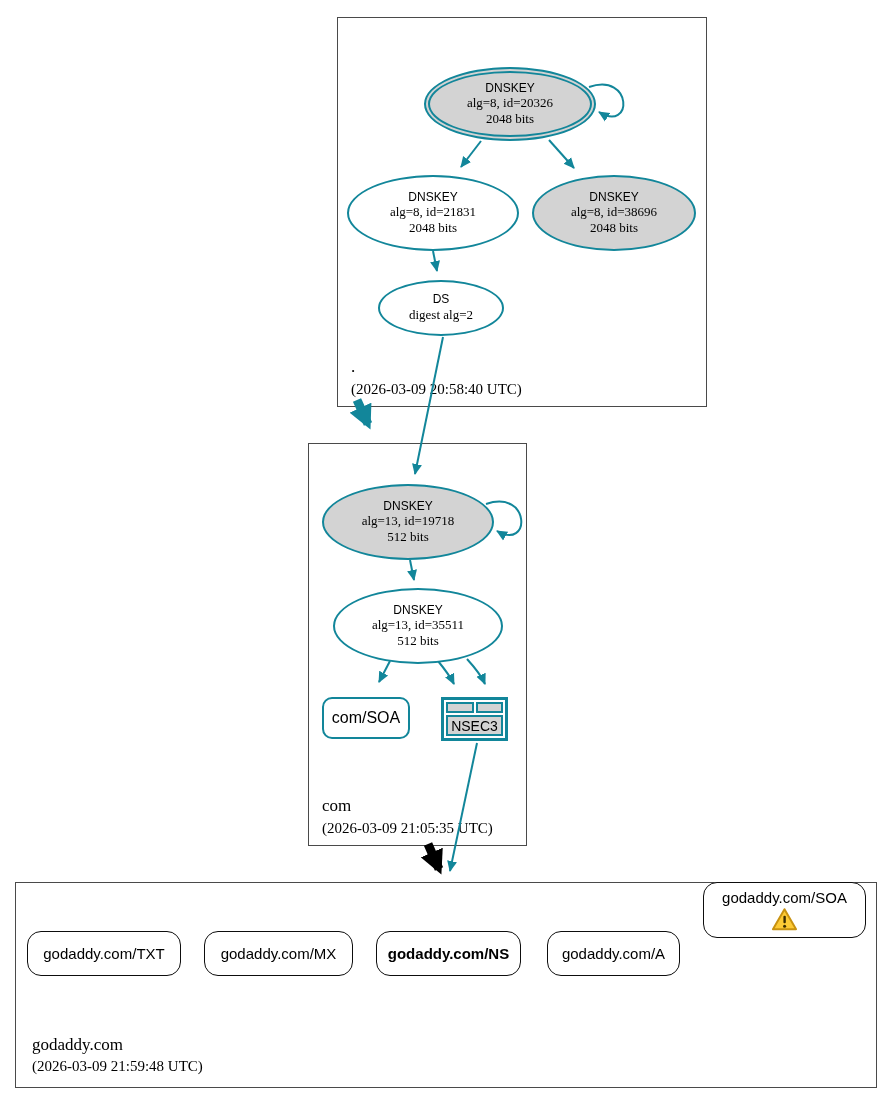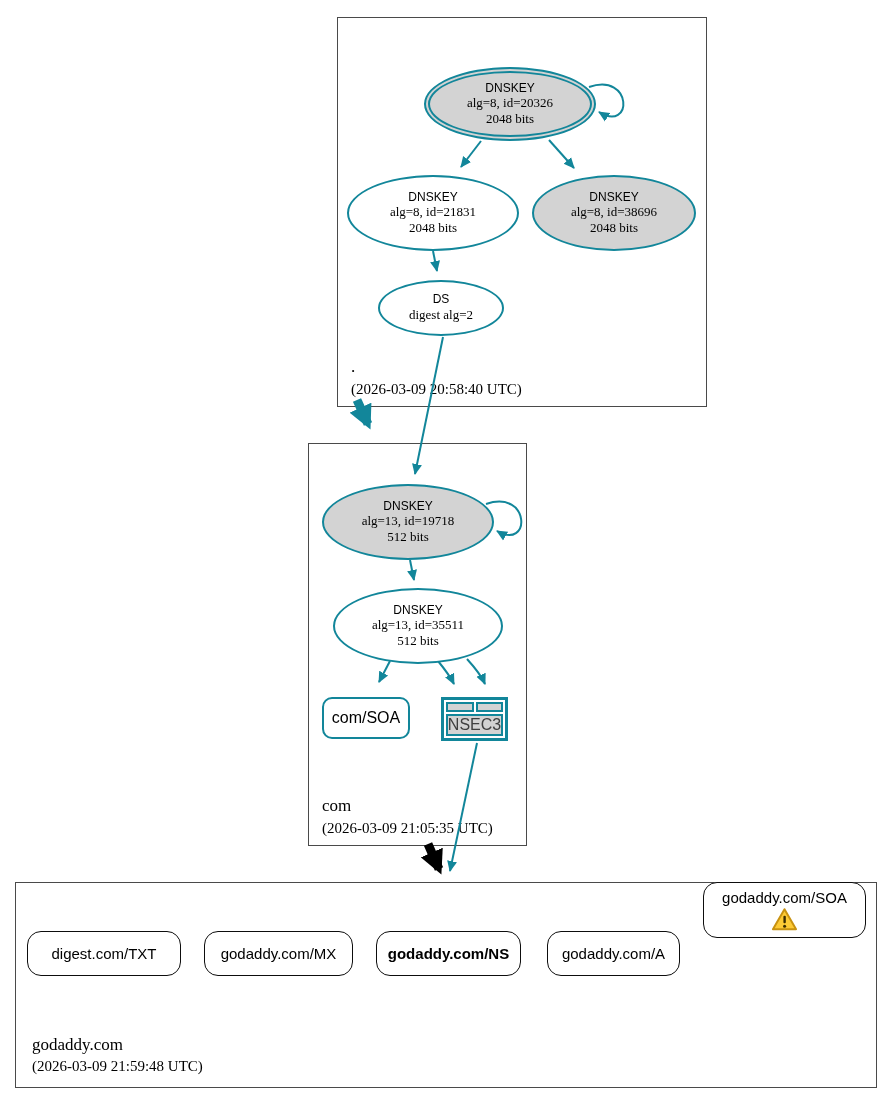--- a/index.html
+++ b/index.html
@@ -22,21 +22,21 @@
   .n-title{font-size:12px;line-height:1.15;color:#000;}
   .n-detail{font-family:"Liberation Serif",serif;font-size:13px;line-height:1.2;color:#000;}
   .roundrect{position:absolute;border:2px solid #12869a;border-radius:10px;background:#fff;
              display:flex;align-items:center;justify-content:center;font-size:16px;color:#000;
              box-sizing:border-box;z-index:3;}
   .nsec3{position:absolute;border:3px solid #12869a;background:#fff;box-sizing:border-box;
          display:flex;flex-direction:column;z-index:3;padding:2px;gap:2px;}
   .nsec3-row{display:flex;gap:2px;height:11px;}
   .nsec3-cell{flex:1;border:2px solid #12869a;background:#d3d3d3;box-sizing:border-box;}
   .nsec3-main{flex:1;border:2px solid #12869a;background:#d3d3d3;box-sizing:border-box;
-              display:flex;align-items:center;justify-content:center;font-size:16px;color:#404040;text-align:center;}
+              display:flex;align-items:center;justify-content:center;font-size:14px;color:#000000;text-align:center;}
   .rrset{position:absolute;border:1.6px solid #0d0d0d;border-radius:14px;background:#fff;
          display:flex;flex-direction:column;align-items:center;justify-content:center;
          font-size:15px;color:#000;box-sizing:border-box;z-index:3;text-align:center;gap:1px;}
   .warn{width:27px;height:24px;display:block;}
 </style>
 </head>
 <body>
 
 <div id="page">
 
@@ -124,21 +124,21 @@
       <div class="nsec3-cell"></div>
       <div class="nsec3-cell"></div>
     </div>
     <div class="nsec3-main">NSEC3</div>
   </div>
 
   <div class="zone-label" style="left:322px;top:796px;">com</div>
   <div class="zone-ts" style="left:322px;top:820px;">(2026-03-09 21:05:35 UTC)</div>
 
   <div class="rrset node" style="left:27px;top:931px;width:154px;height:45px;">
-    <span>digest.com/TXT</span>
+    <span>godaddy.com/TXT</span>
   </div>
   <div class="rrset node" style="left:204px;top:931px;width:149px;height:45px;">
     <span>godaddy.com/MX</span>
   </div>
   <div class="rrset node" style="left:376px;top:931px;width:145px;height:45px;font-weight:bold;">
     <span>godaddy.com/NS</span>
   </div>
   <div class="rrset node" style="left:547px;top:931px;width:133px;height:45px;">
     <span>godaddy.com/A</span>
   </div>

